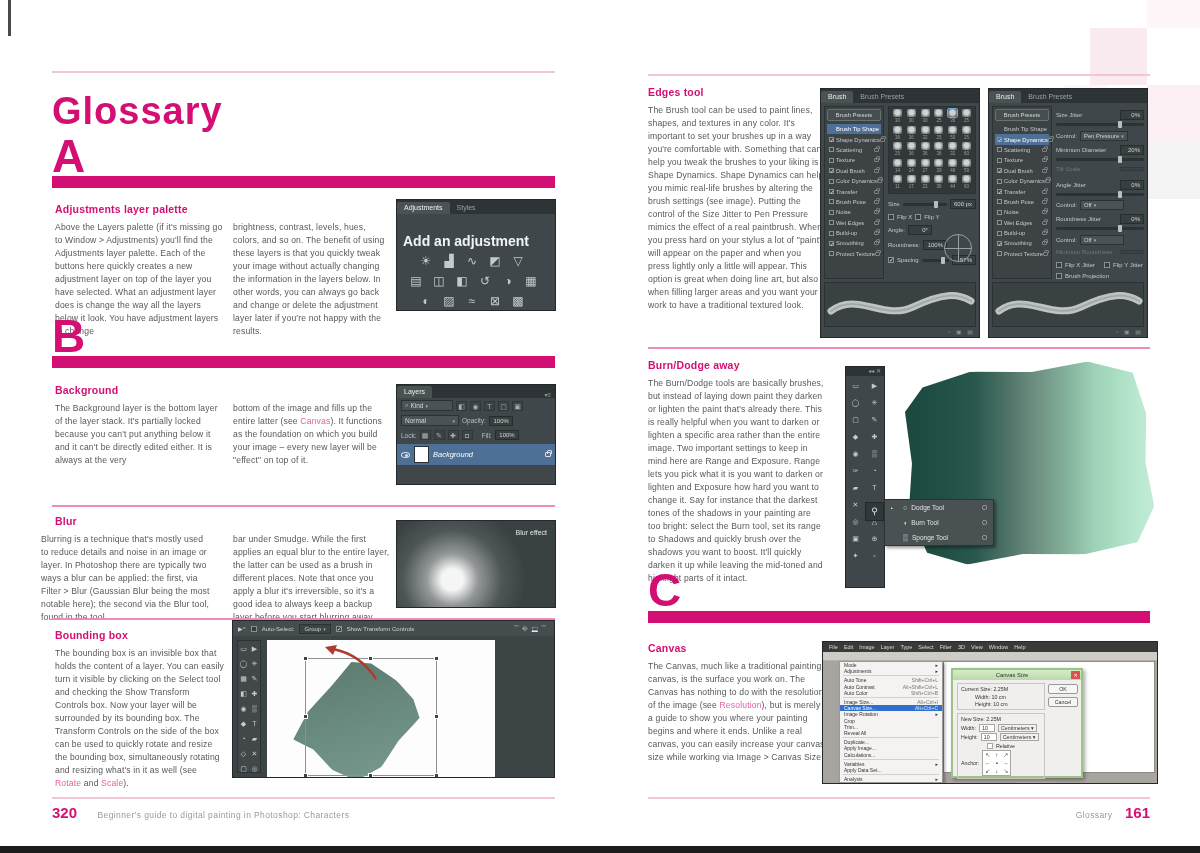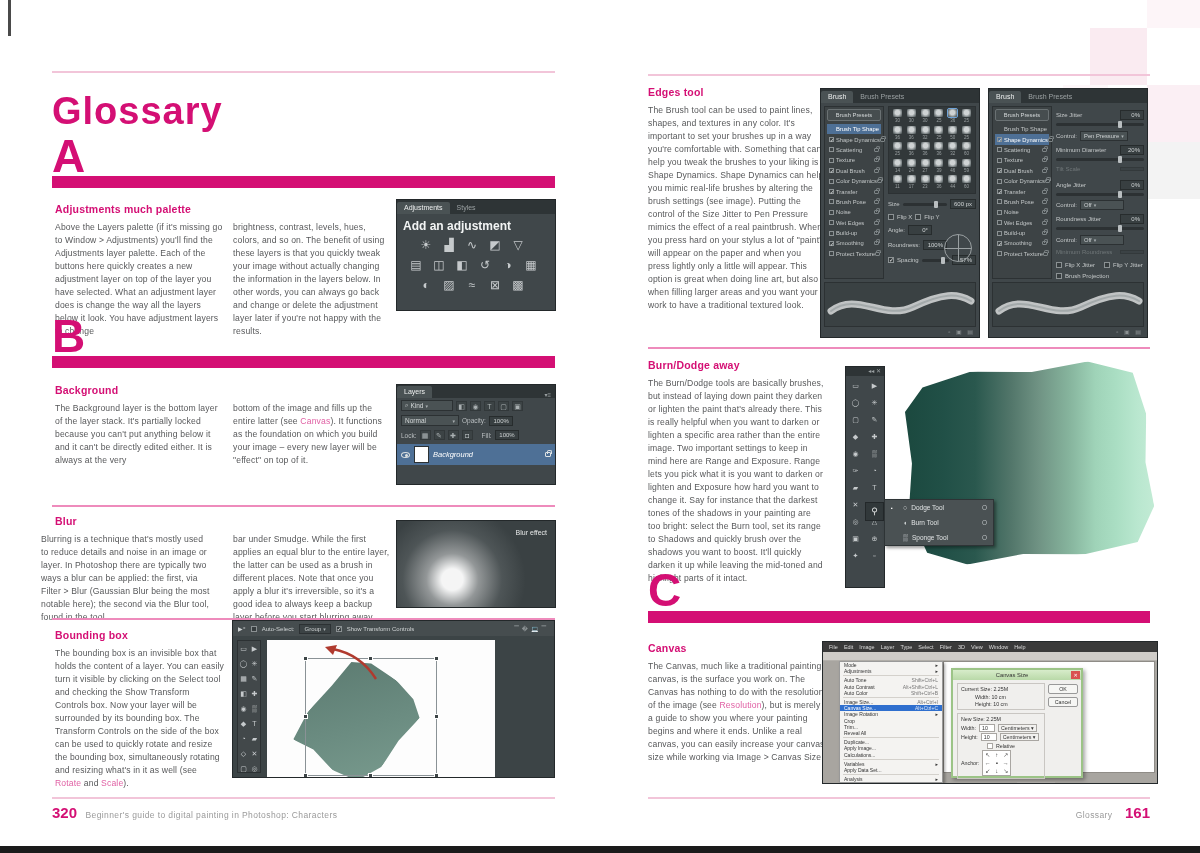--- a/index.html
+++ b/index.html
@@ -23,21 +23,21 @@
   .ptabs{display:flex;background:#2e3436;height:14px;align-items:flex-end}
   .ptab{font-size:7px;color:#9aa0a2;padding:2px 7px;height:12px}
   .ptab.active{background:#4a5254;color:#eceeee;border-radius:2px 2px 0 0}
   .vbox{background:#383f41;border:1px solid #272c2d;color:#cfd3d4;font-size:6px;
         padding:1px 3px;min-width:24px;text-align:right}
   .cbsq{display:inline-block;width:6px;height:6px;border:1px solid #8b9193;background:#363c3e;
         font-size:6px;line-height:5px;color:#e8eaea;text-align:center}
   .cbsq.on::after{content:"✓"}
   .caret::after{content:"▾";font-size:5px;color:#aab0b2;margin-left:2px}
   
-  .adj-title{color:#f2f4f4;font-weight:bold;font-size:12px;padding:5px 6px 2px}
+  .adj-title{color:#f2f4f4;font-weight:bold;font-size:14px;padding:19px 6px 2px}
   .adj-row{display:flex;gap:9px;padding:3px 0 3px 22px}
   .adj-row.r2{padding-left:12px}
   .adj-ic{color:#c6cacc;font-size:12px;line-height:14px;width:14px;text-align:center}
   
   .lp-row{display:flex;align-items:center;gap:3px;padding:2px 4px;color:#b9bec0;font-size:6.5px}
   .lp-sel{background:#4a5254;border:1px solid #2c3133;color:#d4d8d9;padding:1px 3px;display:flex;align-items:center}
   .lp-ic{color:#aab0b2;font-size:7px;border:1px solid #32383a;background:#3c4345;width:11px;height:10px;
          text-align:center;line-height:9px}
   .lay-row{display:flex;align-items:center;gap:4px;background:#4e7096;height:21px;padding:0 4px;margin-top:2px}
   .eye{width:9px;height:6px;border:1px solid #dde1e2;border-radius:50%;position:relative}
@@ -121,21 +121,21 @@
   <div class="abs" style="left:1090px;top:142px;width:57px;height:57px;background:rgba(242,198,216,.12)"></div>
   <div class="abs" style="left:1147px;top:142px;width:53px;height:57px;background:rgba(238,238,238,.7)"></div>
 
   <div>
     <div class="abs hairline" style="left:52px;top:71px;width:503px"></div>
     <div class="abs pagetitle" style="left:52px;top:92px">Glossary</div>
 
     <div class="abs bigletter" style="left:52px;top:134px">A</div>
     <div class="abs bar" style="left:52px;top:176px;width:503px"></div>
 
-    <div class="abs ehead" style="left:55px;top:203px">Adjustments much palette</div>
+    <div class="abs ehead" style="left:55px;top:203px">Adjustments layer palette</div>
     <div class="abs btxt" style="left:55px;top:221px;width:170px">Above the Layers palette (if it's missing go to Window &gt; Adjustments) you'll find the Adjustments layer palette. Each of the buttons here quickly creates a new adjustment layer on top of the layer you have selected. What an adjustment layer does is change the way all the layers below it look. You have adjustment layers to change</div>
     <div class="abs btxt" style="left:233px;top:221px;width:158px">brightness, contrast, levels, hues, colors, and so on. The benefit of using these layers is that you quickly tweak your image without actually changing the information in the layers below. In other words, you can always go back and change or delete the adjustment layer later if you're not happy with the results.</div>
 
     <div class="abs shot" style="left:396px;top:199px;width:160px;height:112px">
       <div class="ptabs">
         <span class="ptab active">Adjustments</span>
         <span class="ptab">Styles</span>
       </div>
       <div class="adj-title">Add an adjustment</div>
       <div class="adj-row">
@@ -283,21 +283,21 @@
       </div>
       <svg class="abs" style="left:88px;top:20px" width="60" height="40" viewBox="0 0 60 40">
         <path d="M55 38 C 45 22, 32 12, 12 8" fill="none" stroke="#b03a2e" stroke-width="2.4"></path>
         <polygon points="4,6 16,4 12,14" fill="#b03a2e"></polygon>
       </svg>
     </div>
 
     <div class="abs hairline" style="left:52px;top:797px;width:503px"></div>
     <div class="abs" style="left:52px;top:804px">
       <span class="pagenum">320</span>
-      <span class="foottxt" style="margin-left:4px">Beginner's guide to digital painting in Photoshop: Characters</span>
+      <span class="foottxt" style="margin-left:16px">Beginner's guide to digital painting in Photoshop: Characters</span>
     </div>
   </div>
 
   <div>
     <div class="abs hairline" style="left:648px;top:74px;width:502px"></div>
 
     <div class="abs ehead" style="left:648px;top:86px">Edges tool</div>
     <div class="abs btxt" style="left:648px;top:104px;width:176px">The Brush tool can be used to paint lines, shapes, and textures in any color. It's important to set your brushes up in a way you're comfortable with. Something that can help you tweak the brushes to your liking is Shape Dynamics. Shape Dynamics can help you mimic real-life brushes by altering the brush settings (see image). Putting the control of the Size Jitter to Pen Pressure mimics the effect of a real paintbrush. When you press hard on your stylus a lot of "paint" will appear on the paper and when you press lightly only a little will appear. This option is great when doing line art, but also when filling larger areas and you want your work to have a traditional textured look.</div>
 
     <div class="abs shot" style="left:820px;top:88px;width:160px;height:250px">

